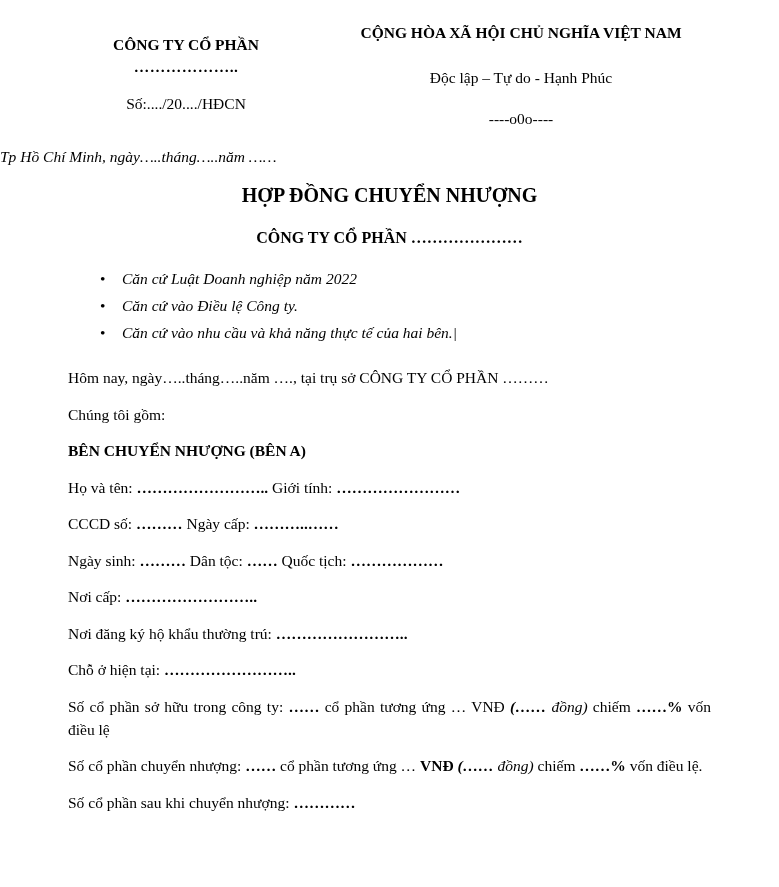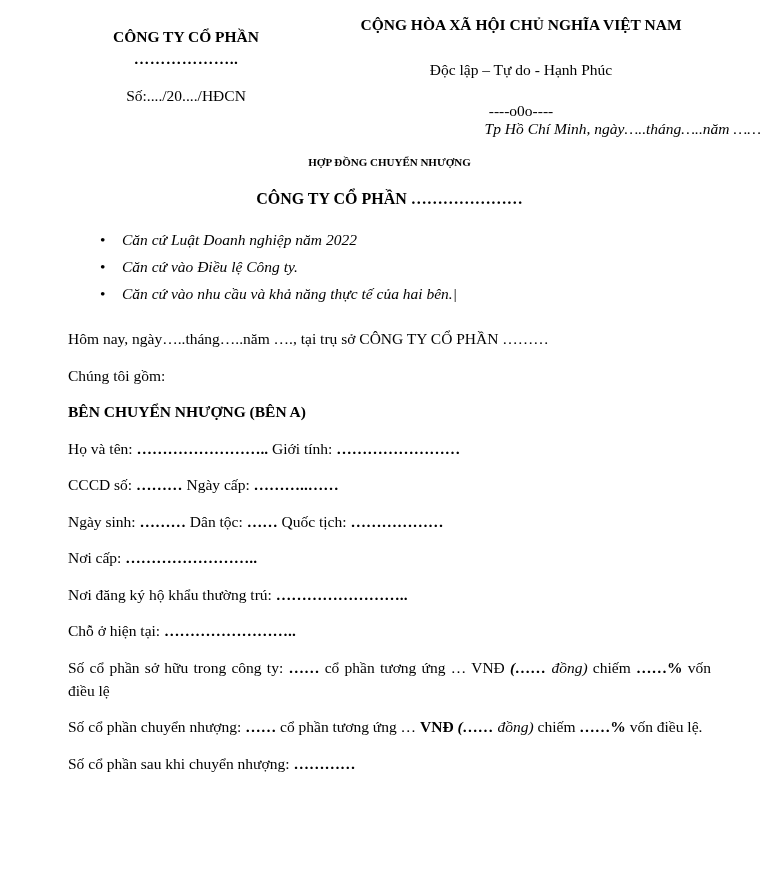--- a/index.html
+++ b/index.html
@@ -13,51 +13,52 @@
     height: 887px;
     background: #ffffff;
     color: #000000;
     font-family: "Liberation Serif", "DejaVu Serif", serif;
     font-size: 15.5px;
     overflow: hidden;
   }
   
   .header {
     display: flex;
-    padding-top: 16px;
+    padding-top: 24px;
   }
   .header-left {
     width: 240px;
     margin-left: 66px;
     padding-top: 12px;
     text-align: center;
   }
   .company-name { font-weight: bold; }
   .company-dots { font-weight: bold; margin-top: 4px; letter-spacing: 0.5px; }
   .doc-number   { margin-top: 19px; }
   .header-right {
     width: 330px;
     margin-left: 50px;
     text-align: center;
   }
   .motto-1 { font-weight: bold; }
   .motto-2 { margin-top: 27px; }
   .separator { margin-top: 23px; }
   
   .dateline {
+    margin-top: 20px;
     padding-right: 18px;
-    text-align: right;
+    text-align: left;
     font-style: italic;
   }
   
   .title {
     margin: 18px 0 0;
     text-align: center;
     font-weight: bold;
-    font-size: 11px;
+    font-size: 20px;
   }
   .subtitle {
     margin: 22px 0 0;
     text-align: center;
     font-weight: bold;
     font-size: 16px;
   }
   
   .content { margin: 0 68px; }
   ul.recitals {

